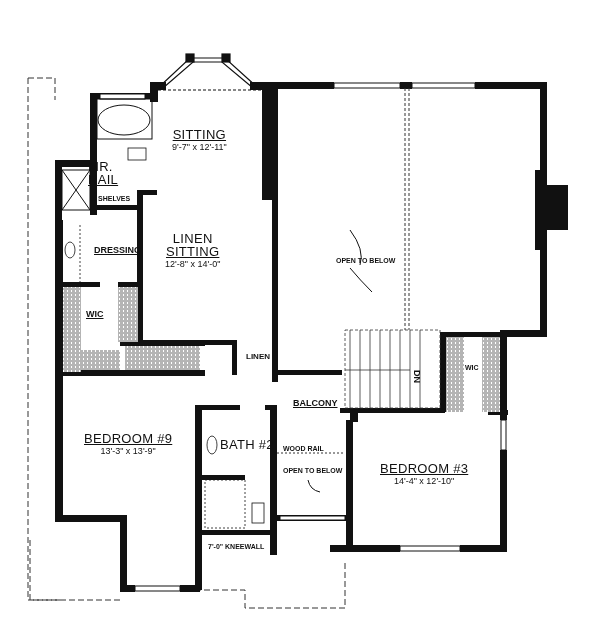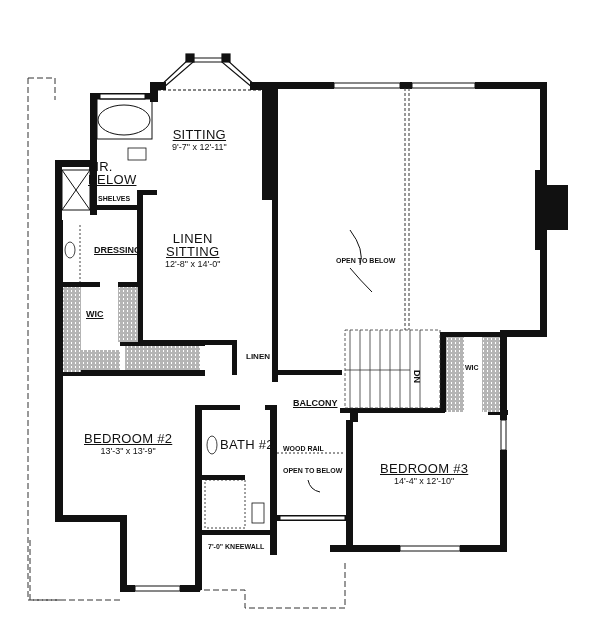--- a/index.html
+++ b/index.html
@@ -179,34 +179,34 @@
 </div>
 
 <div class="lbl" style="left:165px; top:232px;">
   <div class="room-name">LINEN</div>
   <div class="room-name u">SITTING</div>
   <div class="dim">12'-8" x 14'-0"</div>
 </div>
 
 <div class="lbl" style="left:88px; top:160px; text-align:left;">
   <div class="room-name">MR.</div>
-  <div class="room-name u">BELOW</div>
+  <div class="room-name u">RAIL</div>
 </div>
 <div class="lbl tiny" style="left:98px; top:195px;">SHELVES</div>
 
 <div class="lbl small" style="left:94px; top:246px; text-decoration:underline;">DRESSING</div>
 
 <div class="lbl small" style="left:86px; top:310px; text-decoration:underline;">WIC</div>
 
 <div class="lbl tiny" style="left:205px; top:353px; font-size:8px;padding-left:41px;">LINEN</div>
 
 <div class="lbl small" style="left:293px; top:399px; text-decoration:underline;">BALCONY</div>
 
 <div class="lbl" style="left:84px; top:432px;">
-  <div class="room-name u">BEDROOM #2</div>
+  <div class="room-name u">BEDROOM #9</div>
   <div class="dim">13'-3" x 13'-9"</div>
 </div>
 
 <div class="lbl room-name" style="left:220px; top:438px;">BATH #2</div>
 
 <div class="lbl" style="left:380px; top:462px;">
   <div class="room-name u">BEDROOM #3</div>
   <div class="dim">14'-4" x 12'-10"</div>
 </div>
 

